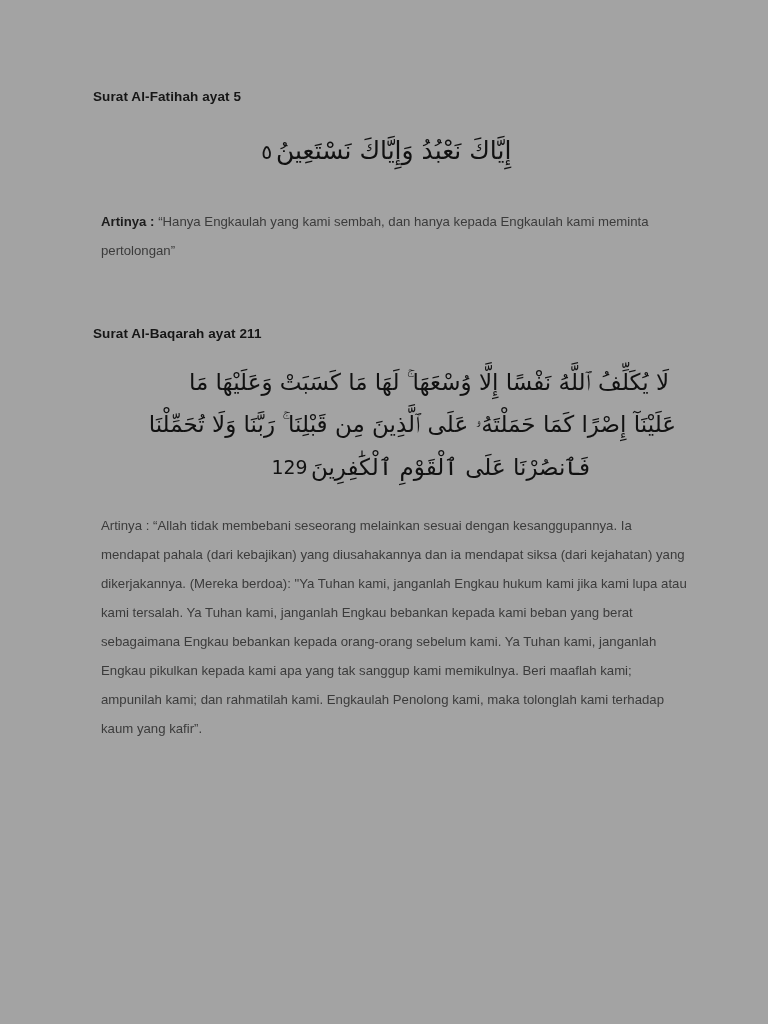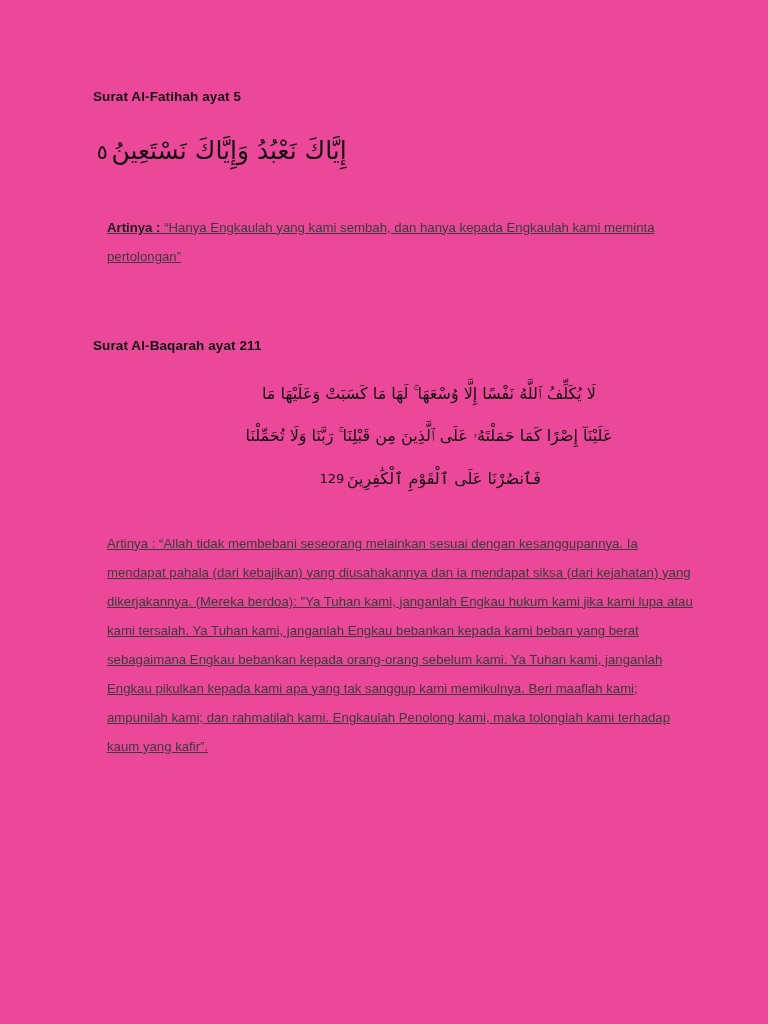--- a/index.html
+++ b/index.html
@@ -12,21 +12,21 @@
     height: 1024px;
     background: #ffffff;
     font-family: "Liberation Sans", sans-serif;
     overflow: hidden;
   }
 
   .page {
     position: relative;
     width: 768px;
     height: 1024px;
-    background: #ec4899;
+    background: #a3a3a3;
     box-sizing: border-box;
     padding: 88px 92px 0 93px;
   }
 
   .section {
     position: relative;
   }
 
   .section-heading {
     font-size: 13.5px;
@@ -51,49 +51,48 @@
     line-height: 46px;
     text-align: center;
     padding-right: 0;
   }
 
   .arabic-multi {
     margin-top: 18px;
     margin-left: 89px;
     margin-right: 0;
     width: 494px;
-    font-size: 16px;
+    font-size: 23px;
     line-height: 42.5px;
     text-align: justify;
     text-align-last: center;
   }
 
   .arabic-line {
     display: block;
     white-space: nowrap;
-    text-align: left;
+    text-align: center;
   }
 
   .ayah-mark {
     display: inline-block;
     font-size: 0.82em;
     vertical-align: 0.02em;
     margin: 0 0.18em;
     letter-spacing: 0;
   }
 
   
   .translation {
     font-size: 13.2px;
     line-height: 29px;
     color: #3b3b3b;
-    margin: 14px;
+    margin: 8px;
     text-align: left;
     width: 586px;
-    text-decoration: underline;
   }
 
   .translation .label-bold {
     font-weight: bold;
     color: #1d1d1d;
   }
 
   .translation .label-plain {
     font-weight: normal;
     color: #3b3b3b;

